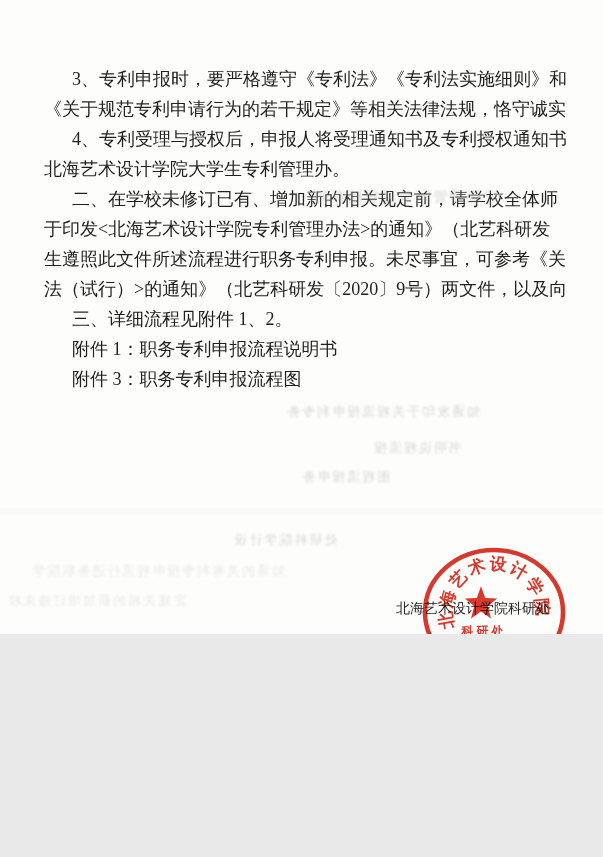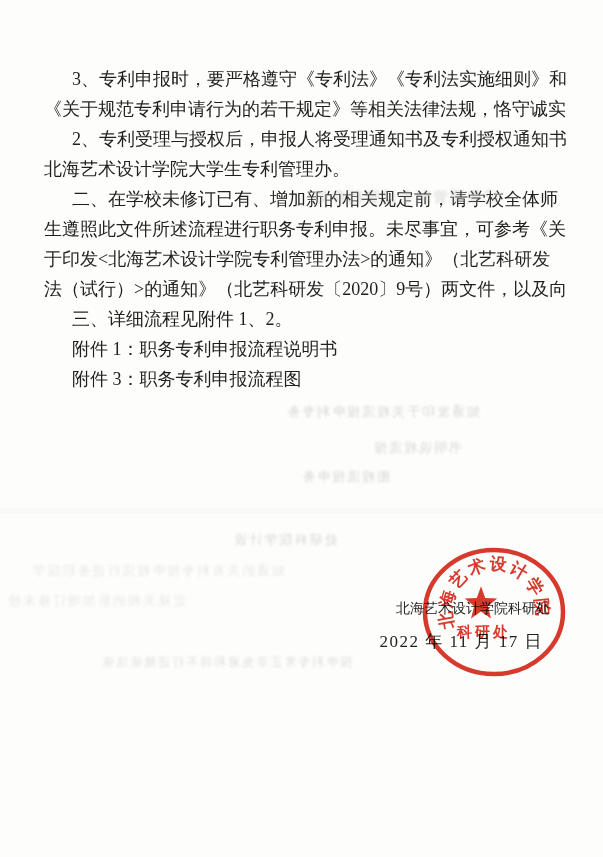--- a/index.html
+++ b/index.html
@@ -1,17 +1,17 @@
 <!DOCTYPE html>
 <html><head>
 <meta charset="utf-8">
 <style>
   html,body{margin:0;padding:0;background:#e9e9e9;}
   .page{
-    position:relative;width:603px;height:857px;margin:0 auto;
+    position:relative;width:603px;height:634px;margin:0 auto;
     background:#fdfdfc;overflow:hidden;
     font-family:"Liberation Serif","DejaVu Serif",serif;
     color:#1f1f1f;
   }
   
   .body-text{
     position:absolute;left:44px;top:64px;width:525px;
     font-size:18px;line-height:30px;letter-spacing:0px;
   }
   .line{white-space:nowrap;height:30px;}
@@ -32,21 +32,21 @@
   }
   .seal svg{position:absolute;left:0;top:0;}
   .seal .arc-char{
     position:absolute;left:50%;top:50%;
     color:#d5291b;font-weight:bold;font-size:17px;line-height:1;
     font-family:"Liberation Serif","DejaVu Serif",serif;
   }
   .seal .seal-bottom{
     position:absolute;left:calc(50% - 10px);top:78px;
     transform:translateX(-50%);
-    color:#d5291b;font-weight:bold;font-size:15px;letter-spacing:3px;
+    color:#d5291b;font-weight:bold;font-size:12px;letter-spacing:3px;
     white-space:nowrap;line-height:1;
   }
   
   .ghost{
     position:absolute;color:#b3b3b3;opacity:.5;filter:blur(1.1px);
     transform:scaleX(-1);letter-spacing:2px;white-space:nowrap;line-height:1.2;
     pointer-events:none;
   }
   .ghost.faint{opacity:.28;}
   .scan-band{
@@ -57,25 +57,25 @@
 </head>
 <body>
 
 <div class="page">
 
   <div class="scan-band" style="top:508px;"></div>
 
   <div class="body-text">
     <div class="line indent">3、专利申报时，要严格遵守《专利法》《专利法实施细则》和</div>
     <div class="line">《关于规范专利申请行为的若干规定》等相关法律法规，恪守诚实</div>
-    <div class="line indent">2、专利受理与授权后，申报人将受理通知书及专利授权通知书</div>
+    <div class="line indent">4、专利受理与授权后，申报人将受理通知书及专利授权通知书</div>
     <div class="line">北海艺术设计学院大学生专利管理办。</div>
     <div class="line indent">二、在学校未修订已有、增加新的相关规定前，请学校全体师</div>
+    <div class="line">于印发&lt;北海艺术设计学院专利管理办法&gt;的通知》（北艺科研发</div>
     <div class="line">生遵照此文件所述流程进行职务专利申报。未尽事宜，可参考《关</div>
-    <div class="line">于印发&lt;北海艺术设计学院专利管理办法&gt;的通知》（北艺科研发</div>
     <div class="line">法（试行）&gt;的通知》（北艺科研发〔2020〕9号）两文件，以及向</div>
     <div class="line indent">三、详细流程见附件 1、2。</div>
     <div class="line indent">附件 1：职务专利申报流程说明书</div>
     <div class="line indent">附件 3：职务专利申报流程图</div>
   </div>
 
   <div class="ghost" style="left:312px;top:188px;font-size:15px;">记载理管利专记登档存知</div>
   <div class="ghost" style="left:285px;top:404px;font-size:13px;">知通发印于关程流报申利专务</div>
   <div class="ghost" style="left:372px;top:440px;font-size:13px;">书明说程流报</div>
   <div class="ghost" style="left:300px;top:469px;font-size:13px;">图程流报申务</div>

